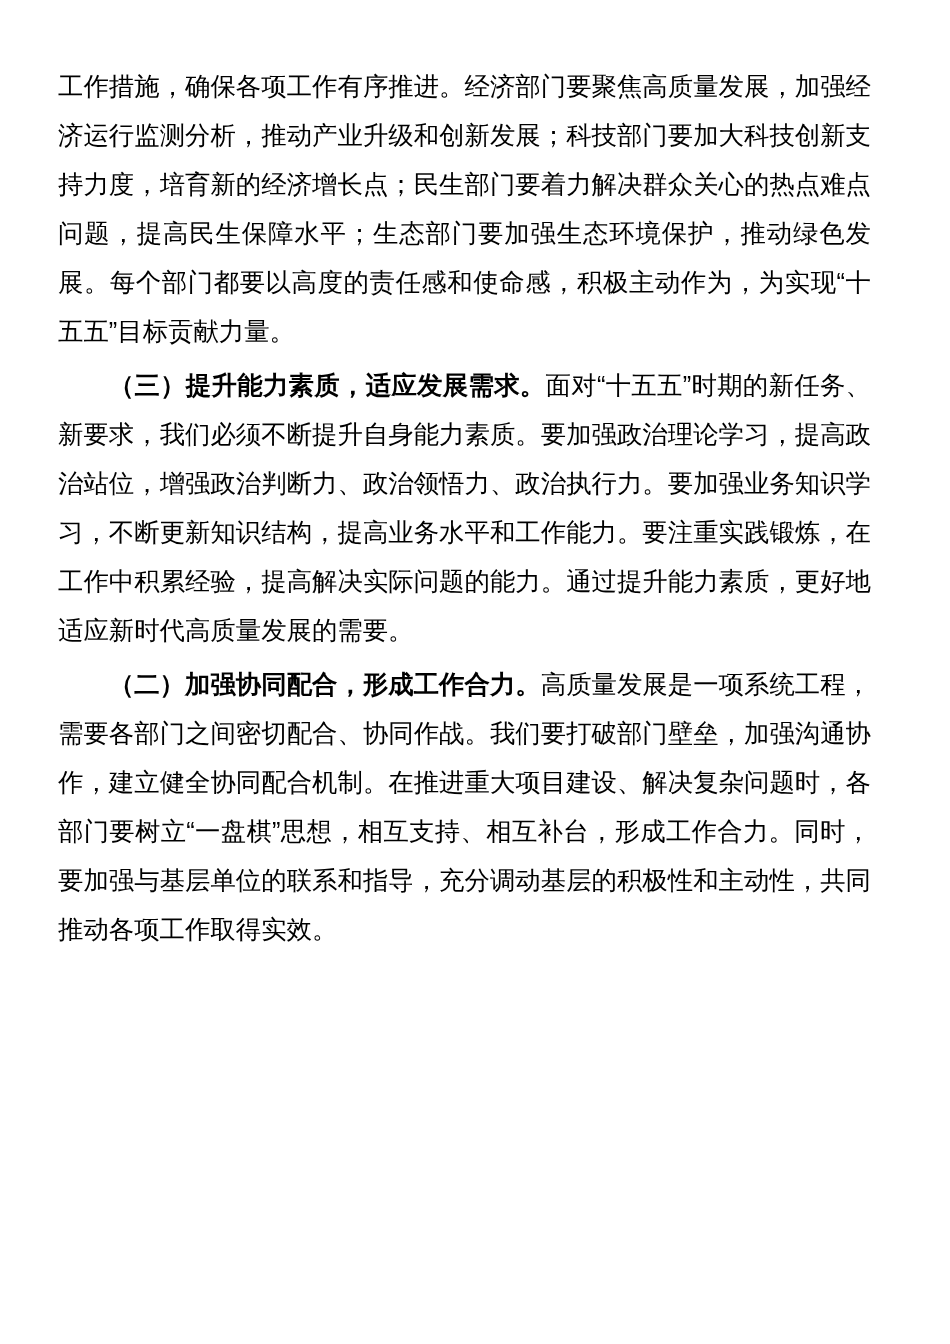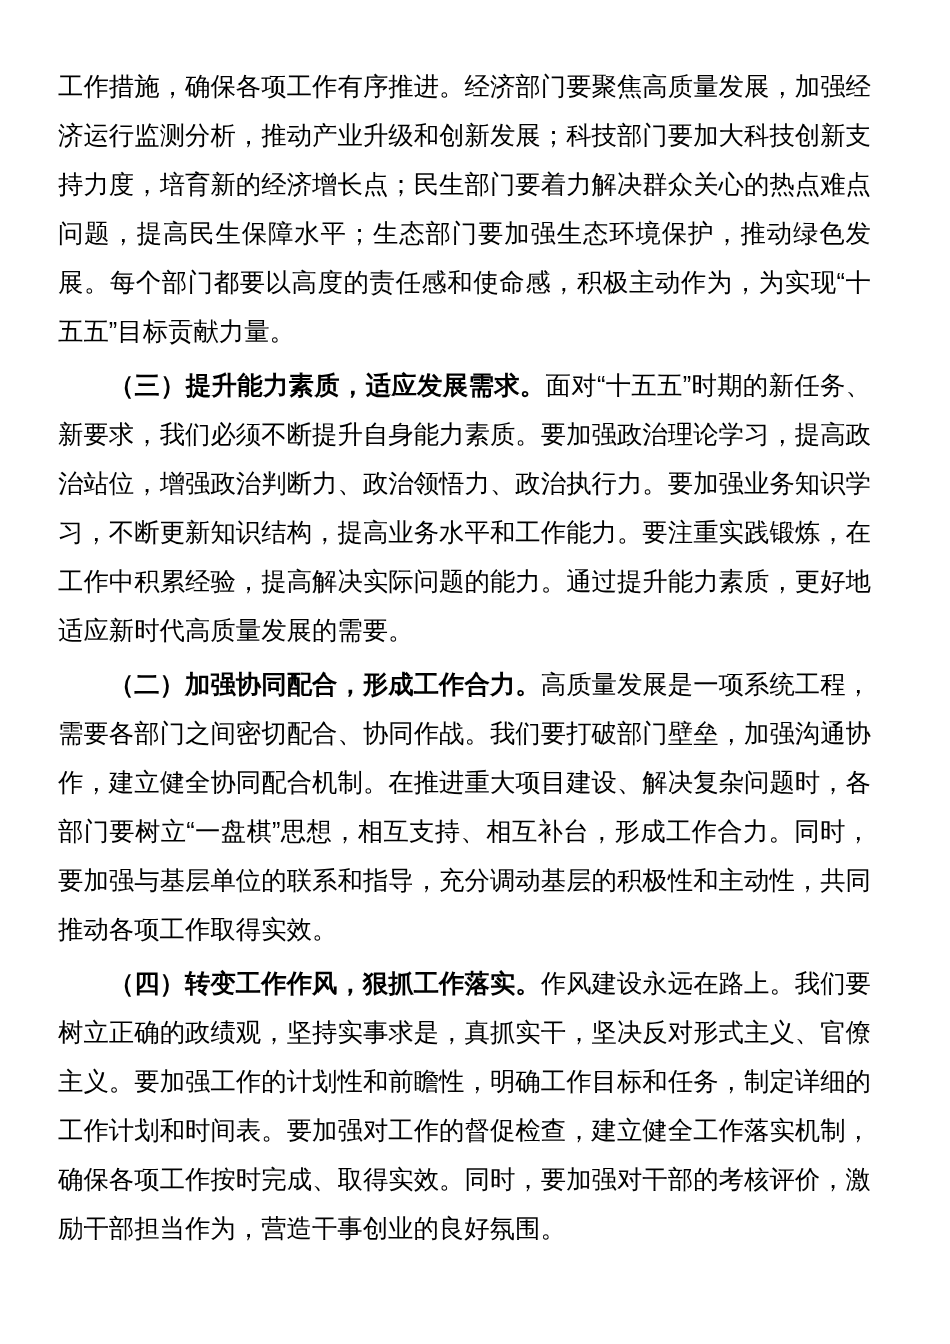--- a/index.html
+++ b/index.html
@@ -32,15 +32,14 @@
 <body>
 
 <div class="page">
 
   <p class="para"><span class="body-text">工作措施，确保各项工作有序推进。经济部门要聚焦高质量发展，加强经济运行监测分析，推动产业升级和创新发展；科技部门要加大科技创新支持力度，培育新的经济增长点；民生部门要着力解决群众关心的热点难点问题，提高民生保障水平；生态部门要加强生态环境保护，推动绿色发展。每个部门都要以高度的责任感和使命感，积极主动作为，为实现“十五五”目标贡献力量。</span></p>
 
   <p class="para indent"><strong class="head">（三）提升能力素质，适应发展需求。</strong><span class="body-text">面对“十五五”时期的新任务、新要求，我们必须不断提升自身能力素质。要加强政治理论学习，提高政治站位，增强政治判断力、政治领悟力、政治执行力。要加强业务知识学习，不断更新知识结构，提高业务水平和工作能力。要注重实践锻炼，在工作中积累经验，提高解决实际问题的能力。通过提升能力素质，更好地适应新时代高质量发展的需要。</span></p>
 
   <p class="para indent"><strong class="head">（二）加强协同配合，形成工作合力。</strong><span class="body-text">高质量发展是一项系统工程，需要各部门之间密切配合、协同作战。我们要打破部门壁垒，加强沟通协作，建立健全协同配合机制。在推进重大项目建设、解决复杂问题时，各部门要树立“一盘棋”思想，相互支持、相互补台，形成工作合力。同时，要加强与基层单位的联系和指导，充分调动基层的积极性和主动性，共同推动各项工作取得实效。</span></p>
 
-  <p class="para indent"><strong class="head">（四）转变工作作风，狠抓工作落实。</strong><span class="body-text">作风建设永远在路上。我们要树立正确的政绩观，坚持实事求是，真抓实干，坚决反对形式主义、官僚主义。要加强工作的计划性和前瞻性，明确工作目标和任务，制定详细的工作计划和时间表。要加强对工作的督促检查，建立健全工作落实机制，确保各项工作按时完成、取得实效。同时，要加强对干部的考核评价，激励干部担当作为，营造干事创业的良好氛围。</span></p>
 
 </div>
 
 </body></html>

